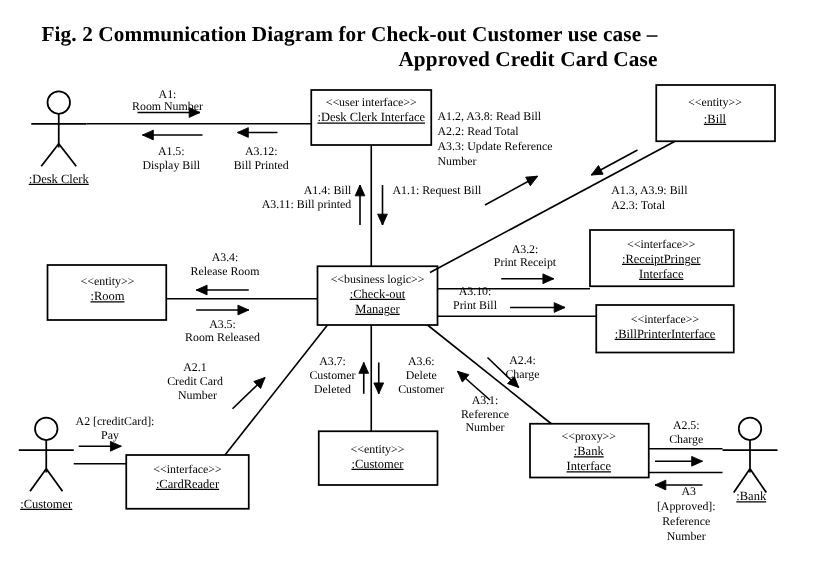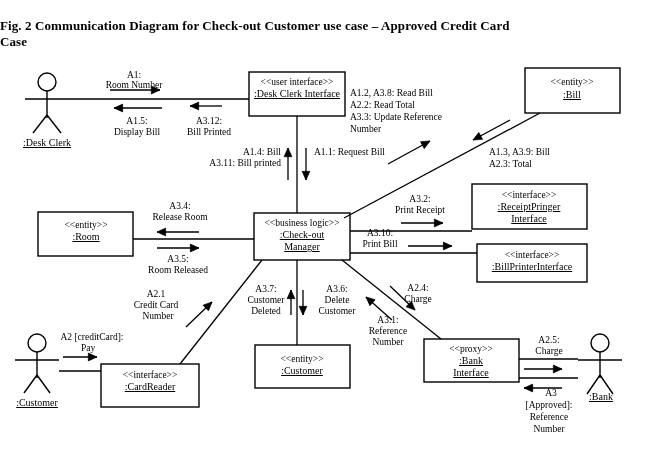--- a/index.html
+++ b/index.html
@@ -13,22 +13,22 @@
     font-family: "Liberation Serif", "DejaVu Serif", serif;
     color: #000000;
     position: relative;
     overflow: hidden;
   }
   #figure-title {
     position: absolute;
     top: 18px;
     left: 0;
     width: 526px;
-    text-align: left;
-    font-size: 13px;
+    text-align: right;
+    font-size: 17px;
     font-weight: bold;
     letter-spacing: 0.1px;
   }
   #diagram-canvas {
     position: absolute;
     top: 0;
     left: 0;
   }
   .node-box {
     fill: #ffffff;

